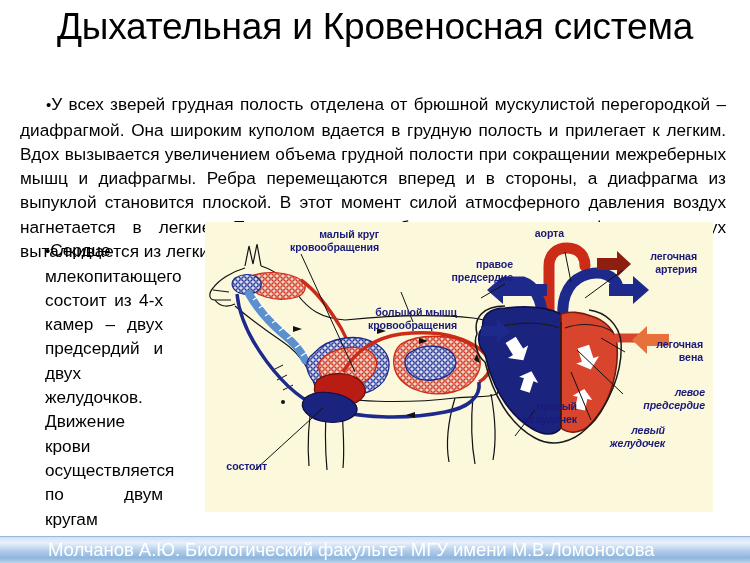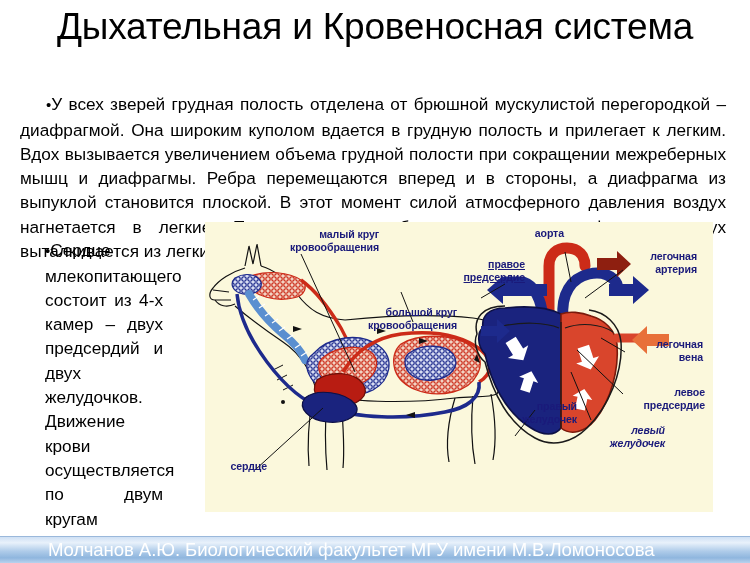--- a/index.html
+++ b/index.html
@@ -298,30 +298,30 @@
         <path d="M386 198 L 366 150"></path>
       </g>
     </g>
   </svg>
 
   <div class="dlabel" style="left:56px;  top:6px;   width:118px;">малый круг
 кровообращения</div>
   <div class="dlabel" style="left:305px; top:5px;   width:54px;">аорта</div>
   <div class="dlabel" style="left:418px; top:28px;  width:74px;">легочная
 артерия</div>
-  <div class="dlabel" style="left:228px; top:36px;  width:92px;text-decoration:underline;">правое
+  <div class="dlabel" style="left:216px; top:36px;  width:92px;">правое
 предсердие</div>
-  <div class="dlabel" style="left:140px; top:84px;  width:112px;">большой круг
+  <div class="dlabel" style="left:140px; top:84px;  width:112px;">большой мышц
 кровообращения</div>
   <div class="dlabel" style="left:424px; top:116px; width:74px;">легочная
 вена</div>
-  <div class="dlabel" style="left:412px; top:164px; width:88px;">левое
+  <div class="dlabel" style="left:412px; top:164px; width:88px;font-style:italic;">левое
 предсердие</div>
   <div class="dlabel" style="left:290px; top:178px; width:82px;">правый
 желудочек</div>
   <div class="dlabel" style="left:378px; top:202px; width:82px;font-style:italic;">левый
 желудочек</div>
-  <div class="dlabel" style="left:4px;   top:238px; width:58px;">сердце</div>
+  <div class="dlabel" style="left:4px;   top:238px; width:58px;">состоит</div>
 
 </div>
 
 <div class="footer-bar"></div>
 <div class="footer-text">Молчанов А.Ю. Биологический факультет МГУ имени М.В.Ломоносова</div>
 
 </body></html>

